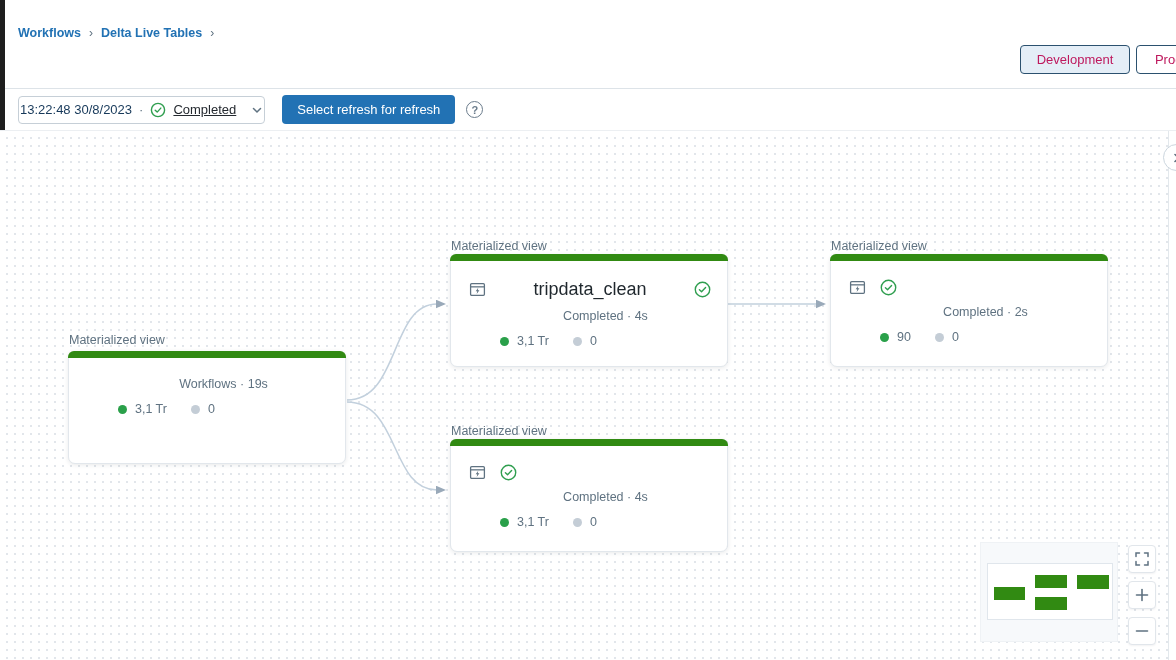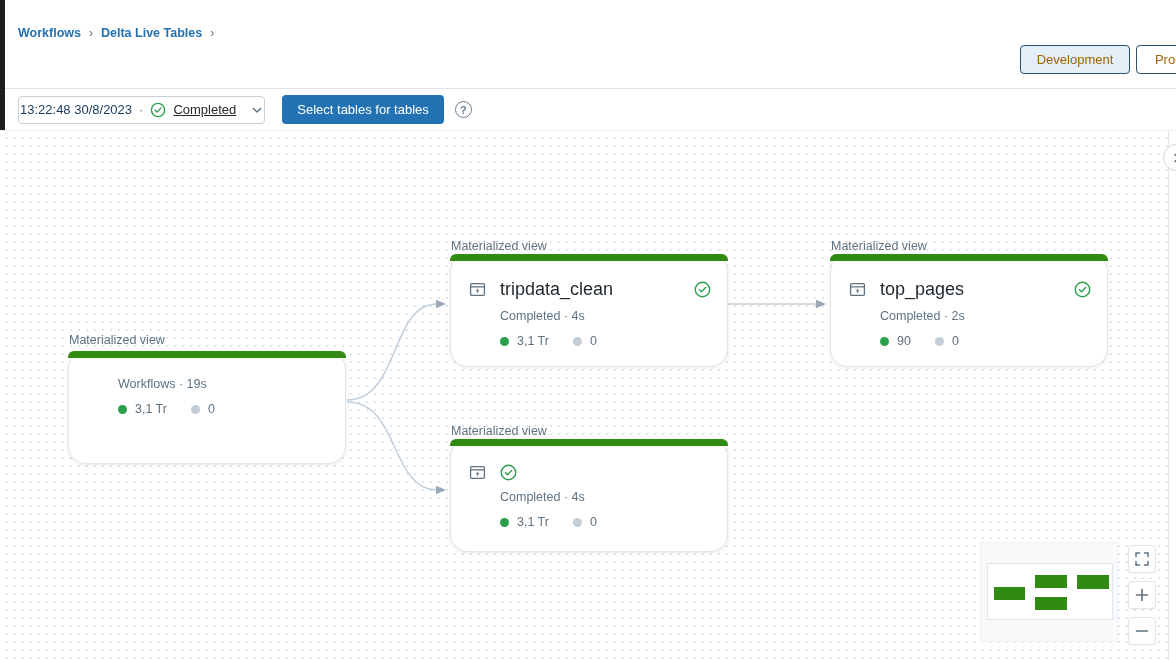--- a/index.html
+++ b/index.html
@@ -9,21 +9,21 @@
     font-family:"Liberation Sans", sans-serif; background:#fff; color:#1f272d;
   }
   
   .left-edge { position:absolute; left:0; top:0; width:5px; height:130px; background:#1e1e1e; z-index:30; }
   .breadcrumb { position:absolute; left:18px; top:26px; font-size:12.5px; display:flex; align-items:center; }
   .crumb-link { color:#2272b4; text-decoration:none; cursor:pointer;font-weight:bold; }
   .crumb-sep { color:#5f7281; margin:0 8px; font-size:12px; }
   .page-title { position:absolute; left:17px; top:46px; font-size:20px; font-weight:700; color:#11181f; letter-spacing:.2px; }
   .env-btn {
     position:absolute; top:45px; height:29px; display:flex; align-items:center; justify-content:center;
-    border:1px solid #2b516f; border-radius:4px; font-size:13px; color:#a16207; cursor:pointer;
+    border:1px solid #2b516f; border-radius:4px; font-size:13px; color:#be185d; cursor:pointer;
   }
   .env-dev  { left:1020px; width:110px; background:#e4eef7; }
   .env-prod { left:1136px; width:100px; background:#ffffff; }
   .header-divider { position:absolute; left:0; top:88px; width:1176px; height:1px; background:#dde3e8; }
 
   
   .toolbar { position:absolute; left:0; top:89px; width:1176px; height:41px; background:#fff;
              display:flex; align-items:center; padding-left:18px; }
   .run-selector {
     height:28px; border:1px solid #c6cfd7; border-radius:4px; background:#fff;
@@ -47,21 +47,21 @@
     position:absolute; left:0; top:130px; width:1176px; height:530px; background:#fff;
     border-top:1px solid #eceff2;
     background-image:radial-gradient(circle, #e2e6eb 1px, transparent 1.2px);
     background-size:8px 8px; background-position:3px 3px;
   }
   .edges { position:absolute; left:0; top:0; width:1176px; height:530px; pointer-events:none; }
 
   .node-label { position:absolute; font-size:12.5px; color:#5f7281; }
   .node-card {
     position:absolute; width:278px; height:113px; background:#fff;
-    border:1px solid #e2e7ec; border-radius:18px; box-shadow:0 1px 4px rgba(31,39,45,.10); cursor:pointer;
+    border:1px solid #e2e7ec; border-radius:7px; box-shadow:0 1px 4px rgba(31,39,45,.10); cursor:pointer;text-align:center;
   }
   .node-topbar { height:7px; background:#318a12; border-radius:6px 6px 0 0; margin:-1px -1px 0 -1px; }
   .node-body { padding:10px 16px 0 18px; }
   .node-title-row { display:flex; align-items:center; gap:14px; margin-top:8px; }
   .node-title { font-size:18px; color:#1f272d; flex:1; white-space:nowrap; }
   .node-status { margin:9px 0 0 31px; font-size:12.5px; color:#5f7281; }
   .node-counts { margin:11px 0 0 31px; display:flex; gap:24px; font-size:12.5px; color:#5f7281; align-items:center; }
   .count-item { display:flex; align-items:center; gap:8px; }
   .dot { width:9px; height:9px; border-radius:50%; display:inline-block; }
   .dot-green { background:#2aa04a; }
@@ -119,21 +119,21 @@
             <path d="M5.2 8.2 L7.2 10.1 L10.8 6.1" fill="none" stroke="#2f9e4f" stroke-width="1.4" stroke-linecap="round" stroke-linejoin="round"></path>
           </svg>
       </span>
       <span class="run-status">Completed</span>
       <span class="chev-down">
         <svg width="12" height="12" viewBox="0 0 12 12">
             <path d="M2.5 4.5 L6 8 L9.5 4.5" fill="none" stroke="#5f7281" stroke-width="1.5" stroke-linecap="round" stroke-linejoin="round"></path>
           </svg>
       </span>
     </div>
-    <button class="refresh-btn">Select tables for tables</button>
+    <button class="refresh-btn">Select refresh for refresh</button>
     <div class="help-badge">?</div>
   </div>
 
   <div class="canvas">
 
     <svg class="edges">
       <defs>
         <marker id="arrow" markerWidth="8" markerHeight="8" refX="1" refY="3" orient="auto">
           <path d="M0,0 L7,3 L0,6 Z" fill="#99a9b9"></path>
         </marker>
@@ -200,21 +200,20 @@
       <div class="node-topbar"></div>
       <div class="node-body">
         <div class="node-title-row">
           <span style="display:flex;">
             <svg width="17" height="17" viewBox="0 0 16 16">
                 <rect x="1.5" y="2.5" width="13" height="11" rx="1" fill="none" stroke="#5f7281" stroke-width="1.2"></rect>
                 <line x1="1.5" y1="5.5" x2="14.5" y2="5.5" stroke="#5f7281" stroke-width="1.2"></line>
                 <path d="M8.7 6.3 L6.3 9.7 L7.8 9.7 L7.2 12.2 L9.8 8.7 L8.2 8.7 Z" fill="#5f7281"></path>
               </svg>
           </span>
-          <span class="node-title">top_pages</span>
           <span style="display:flex;">
             <svg width="17" height="17" viewBox="0 0 16 16">
                 <circle cx="8" cy="8" r="6.8" fill="none" stroke="#2f9e4f" stroke-width="1.3"></circle>
                 <path d="M5.1 8.2 L7.1 10.1 L10.9 6.1" fill="none" stroke="#2f9e4f" stroke-width="1.3" stroke-linecap="round" stroke-linejoin="round"></path>
               </svg>
           </span>
         </div>
         <div class="node-status">Completed · 2s</div>
         <div class="node-counts">
           <span class="count-item">

